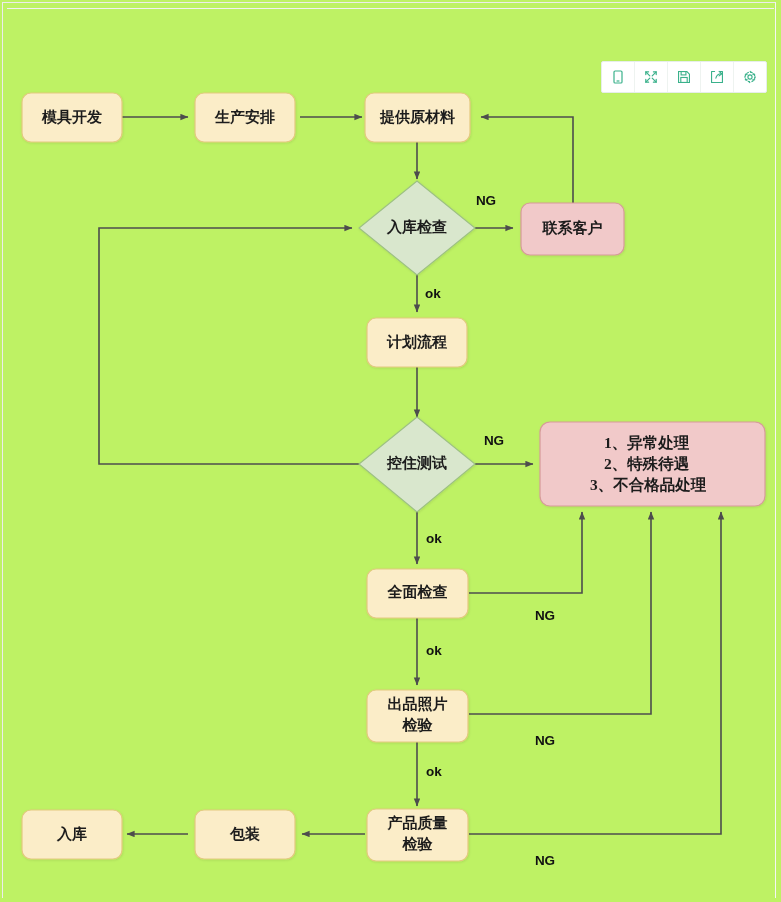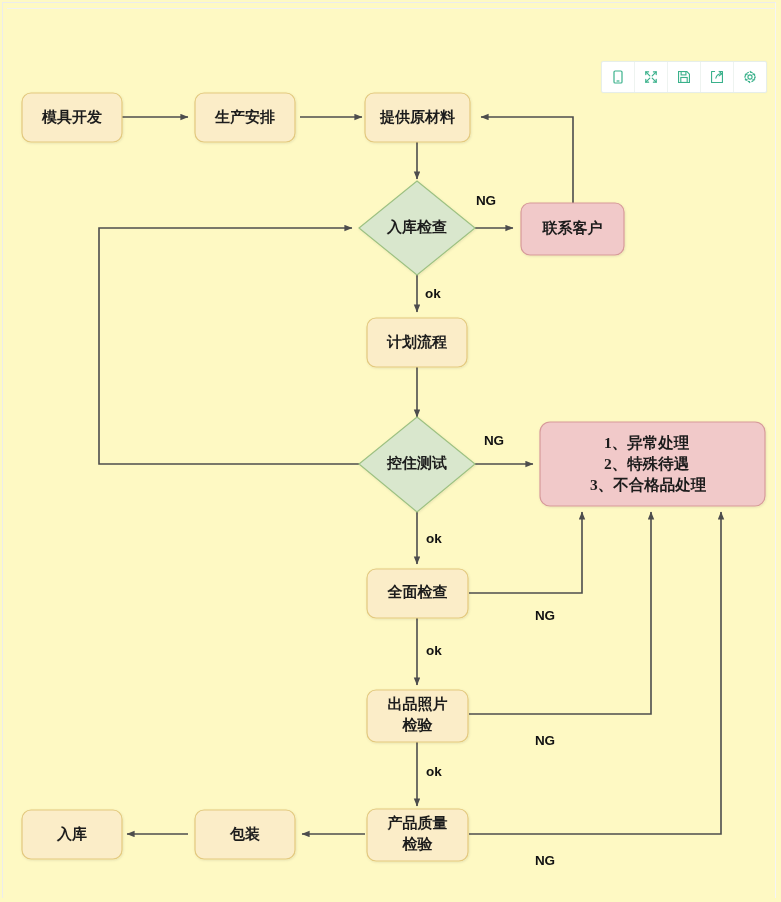--- a/index.html
+++ b/index.html
@@ -10,21 +10,21 @@
   body {
     width: 781px;
     height: 902px;
     font-family: "Liberation Sans", "DejaVu Sans", sans-serif;
     overflow: hidden;
   }
   #canvas-root {
     position: relative;
     width: 781px;
     height: 902px;
-    background: #fef9c3;
+    background: #bef264;
     box-sizing: border-box;
     text-align: right;
   }
   
   #canvas-frame {
     position: absolute;
     left: 2px;
     top: 2px;
     width: 774px;
     height: 896px;

